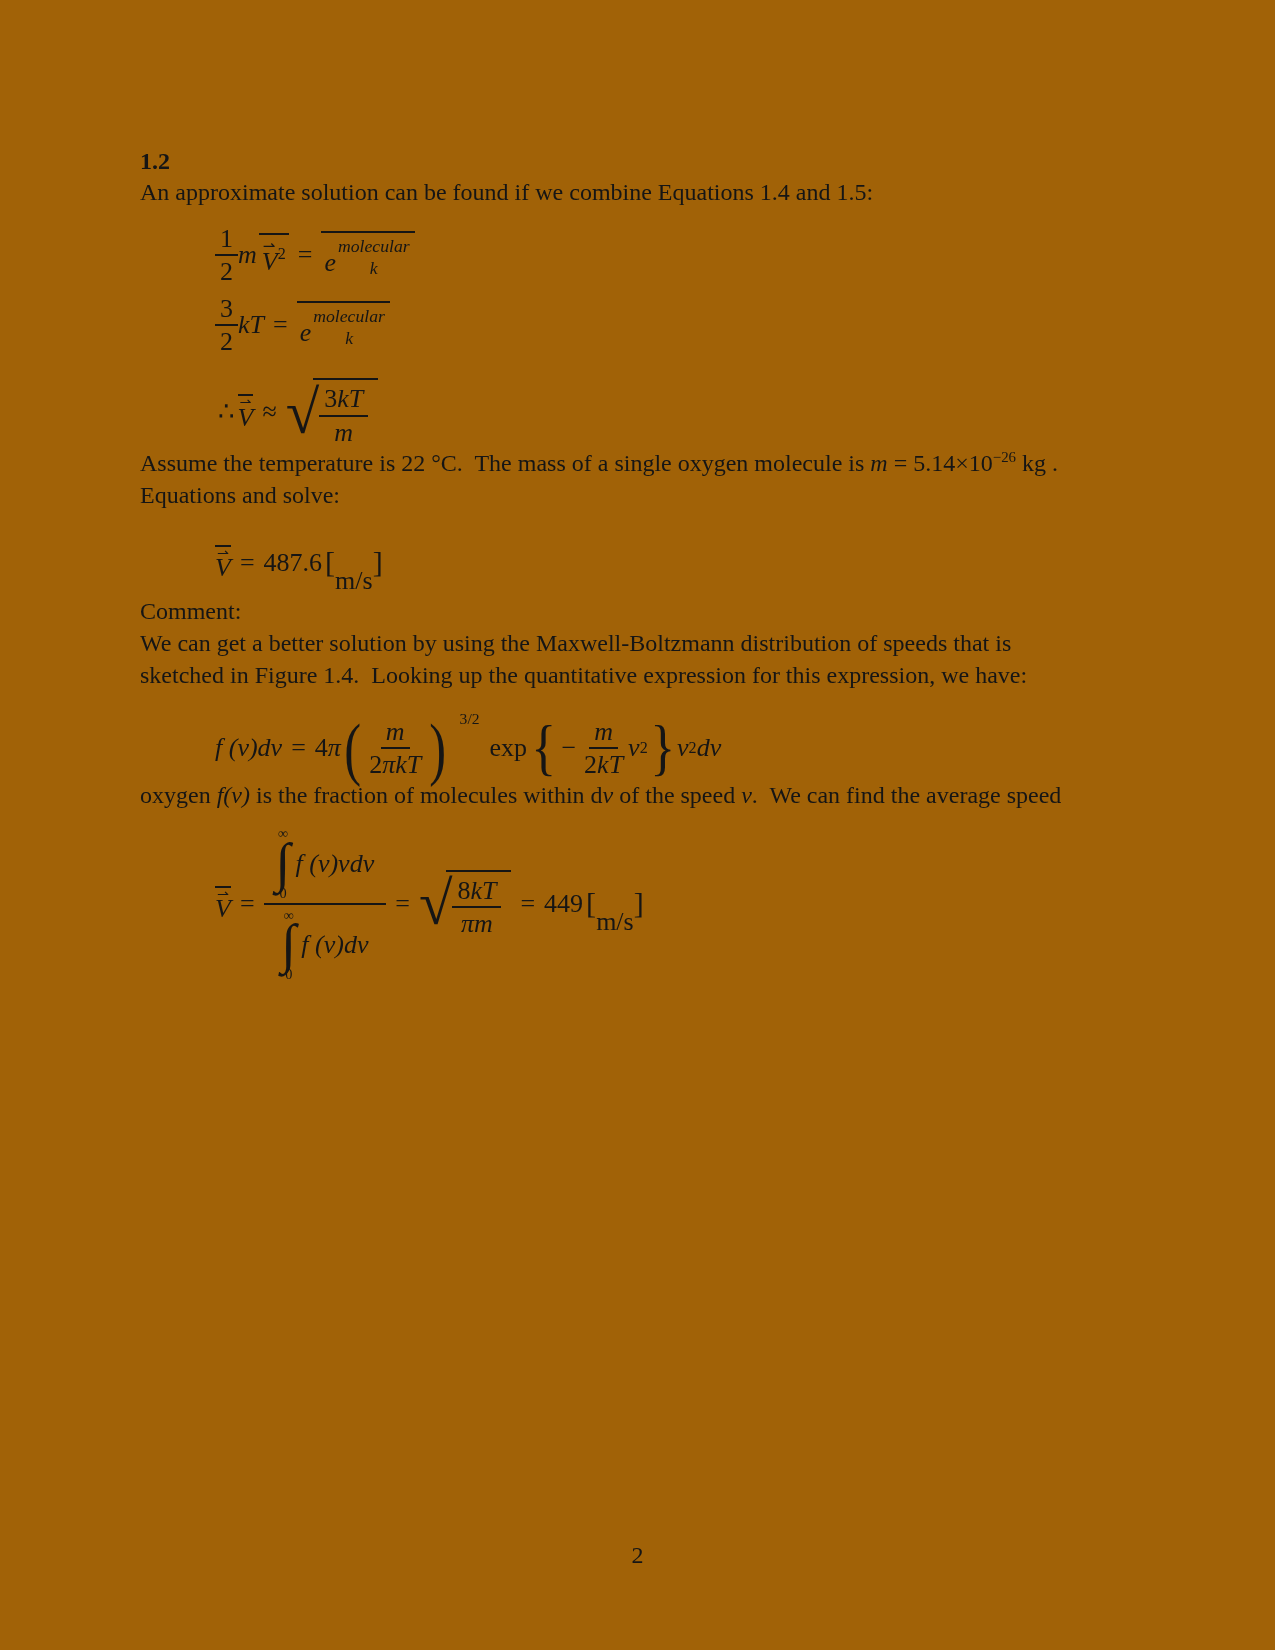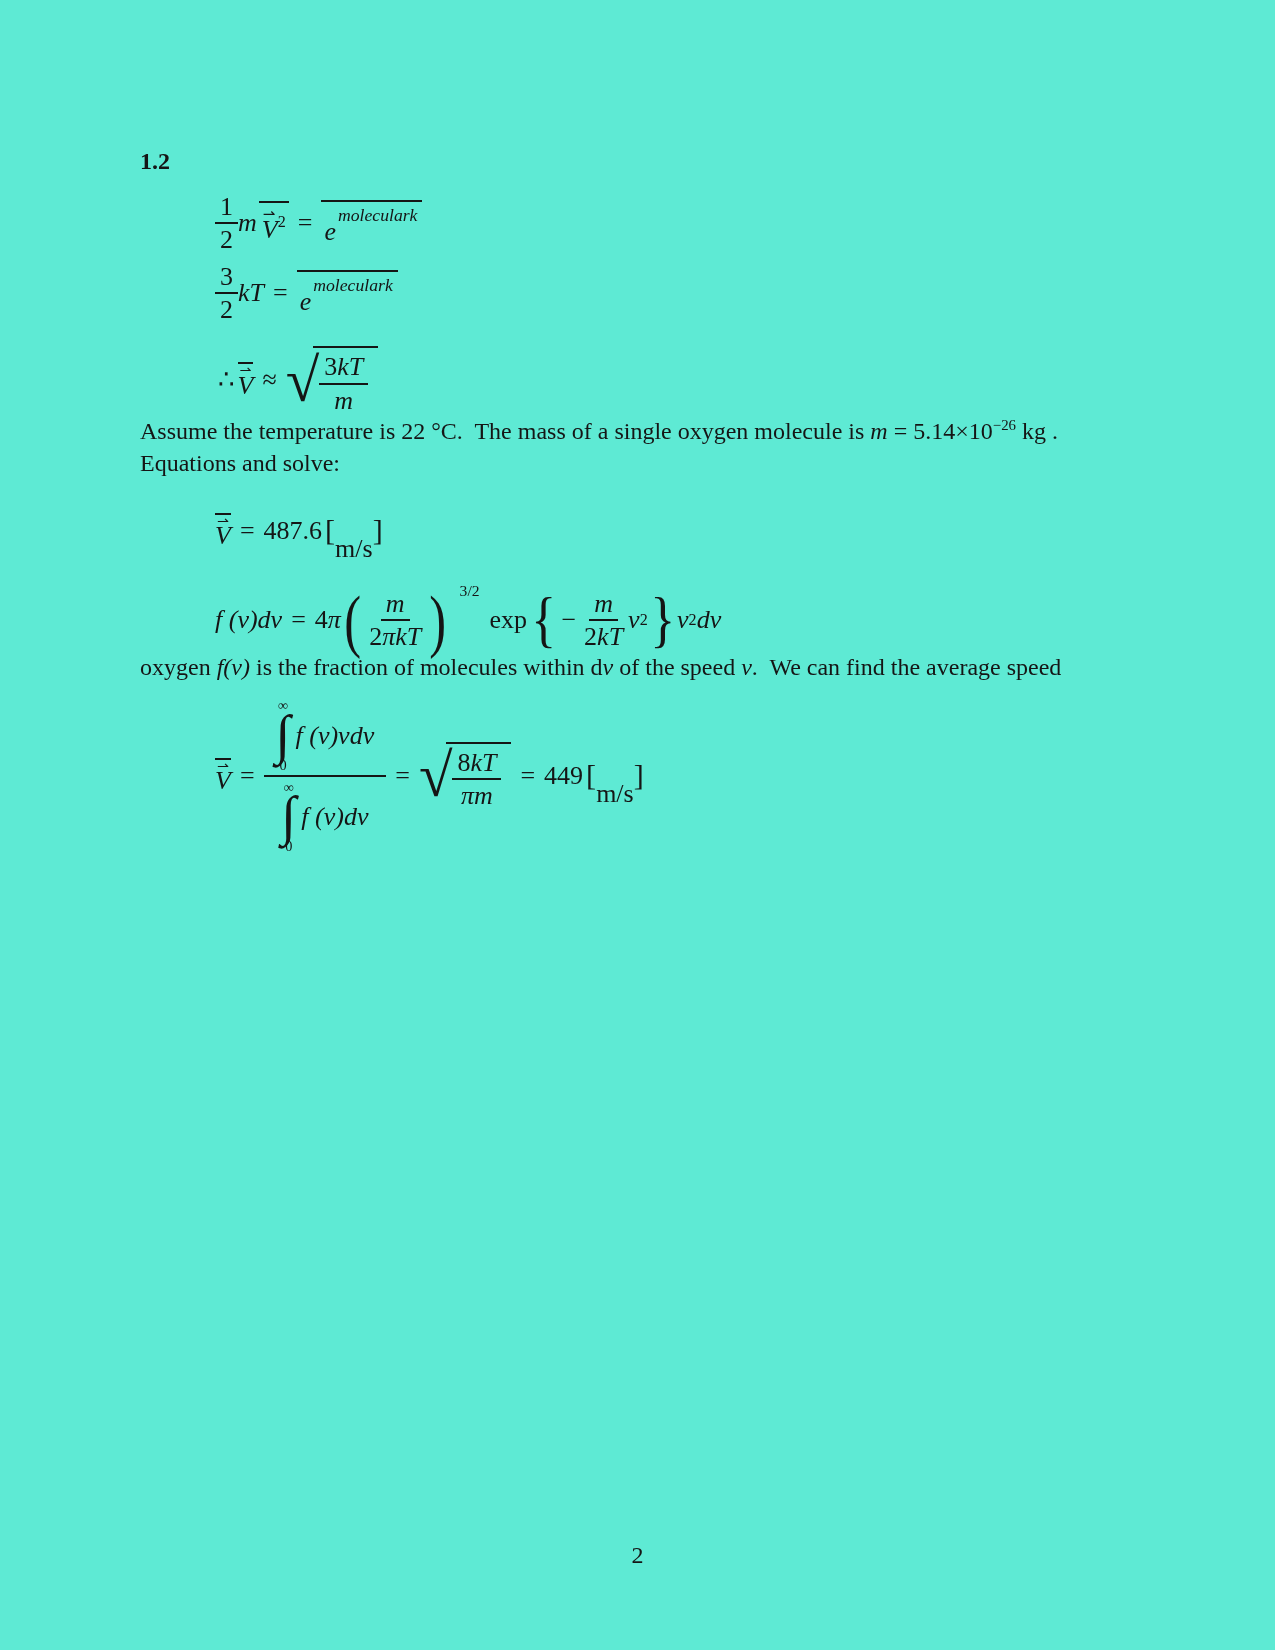--- a/index.html
+++ b/index.html
@@ -1,17 +1,17 @@
 <!DOCTYPE html>
 <html><head>
 <meta charset="utf-8">
 <style>
   html,body { margin:0; padding:0; background:#ffffff; }
   .page {
-    position:relative; width:1275px; height:1650px; background:#5eead4;
+    position:relative; width:1275px; height:1650px; background:#a16207;
     font-family:"Liberation Serif", serif; color:#151515; overflow:hidden;
   }
   .content { padding:146px 95px 0 140px; }
   h2.hd { margin:0; font-size:24px; line-height:30px; font-weight:bold; }
   p.body { margin:0; font-size:24px; line-height:32px; white-space:pre-wrap; }
   p.body i { font-style:italic; }
   .exp26 { font-size:0.62em; vertical-align:super; line-height:0; }
 
   
   .eq { display:flex; align-items:center; margin-left:75px; font-size:26px; line-height:1.1; white-space:pre; }
@@ -25,21 +25,21 @@
   .frac .den { padding:1px 5px 0 5px; display:inline-flex; align-items:center; justify-content:center; }
 
   .vterm { display:inline-flex; align-items:flex-start; border-top:2px solid currentColor; padding:13px 3px 0 3px; margin-left:2px; }
   .vec { position:relative; display:inline-block; }
   .vec .arr { position:absolute; left:0.06em; top:-0.70em; font-size:0.58em; font-style:normal; }
   .sp { font-size:0.62em; line-height:1; font-style:normal; }
   .vterm .sp { margin-top:-2px; }
 
   .eterm { display:inline-flex; align-items:flex-start; border-top:2px solid currentColor; padding:2px 5px 0 3px; }
   .eterm .base { margin-top:0.52em; }
-  .stack { display:inline-flex; flex-direction:row; align-items:center; font-size:0.68em; line-height:1.25; margin-left:2px; }
+  .stack { display:inline-flex; flex-direction:column; align-items:center; font-size:0.68em; line-height:1.25; margin-left:2px; }
 
   .vbar { display:inline-flex; flex-direction:column; align-items:center; line-height:1; }
   .vbar .bar { align-self:stretch; border-top:2px solid currentColor; margin-bottom:2px; }
   .vbar .arr { font-size:0.55em; line-height:0.65; font-style:normal; margin-bottom:-3px; }
 
   .sqrt { display:inline-flex; align-items:center; }
   .sqrt .sign { font-style:normal; font-size:2.35em; line-height:0.72; margin-right:-6px; font-weight:normal; }
   .sqrt .radicand { display:inline-flex; align-items:center; border-top:2px solid currentColor; padding:4px 10px 0 6px; }
 
   .intcol { display:inline-flex; flex-direction:column; align-items:center; line-height:1; margin-right:5px; }
@@ -74,20 +74,21 @@
   .m-average  { margin-top:12px; }
 </style>
 </head>
 <body>
 
 <div class="page">
   <div class="content">
 
     <h2 class="hd">1.2</h2>
 
+    <p class="body m-intro">An approximate solution can be found if we combine Equations 1.4 and 1.5:</p>
 
     <div class="eq m-eq1">
       <span class="frac">
         <span class="num">1</span>
         <span class="den">2</span>
       </span>
       <i>m</i>
       <span class="vterm">
         <span class="vec"><i>V</i><span class="arr">⇀</span></span>
         <span class="sp">2</span>
@@ -146,20 +147,21 @@
         <i>V</i>
       </span>
       <span class="op">=</span>
       <span class="val">487.6</span>
       <span class="brk">[</span>
       <span class="units">m/s</span>
       <span class="brk">]</span>
     </div>
 
 
+    <p class="body m-comment"><span>Comment:</span><br><span>We can get a better solution by using the Maxwell-Boltzmann distribution of speeds that is</span><br><span>sketched in Figure 1.4.  Looking up the quantitative expression for this expression, we have:</span></p>
 
     <div class="eq m-maxwell">
       <i>f (v)dv</i>
       <span class="op">=</span>
       <span class="co">4</span>
       <i>π</i>
       <span class="pgroup">
         <span class="bigp">(</span>
         <span class="frac">
           <span class="num"><i>m</i></span>

